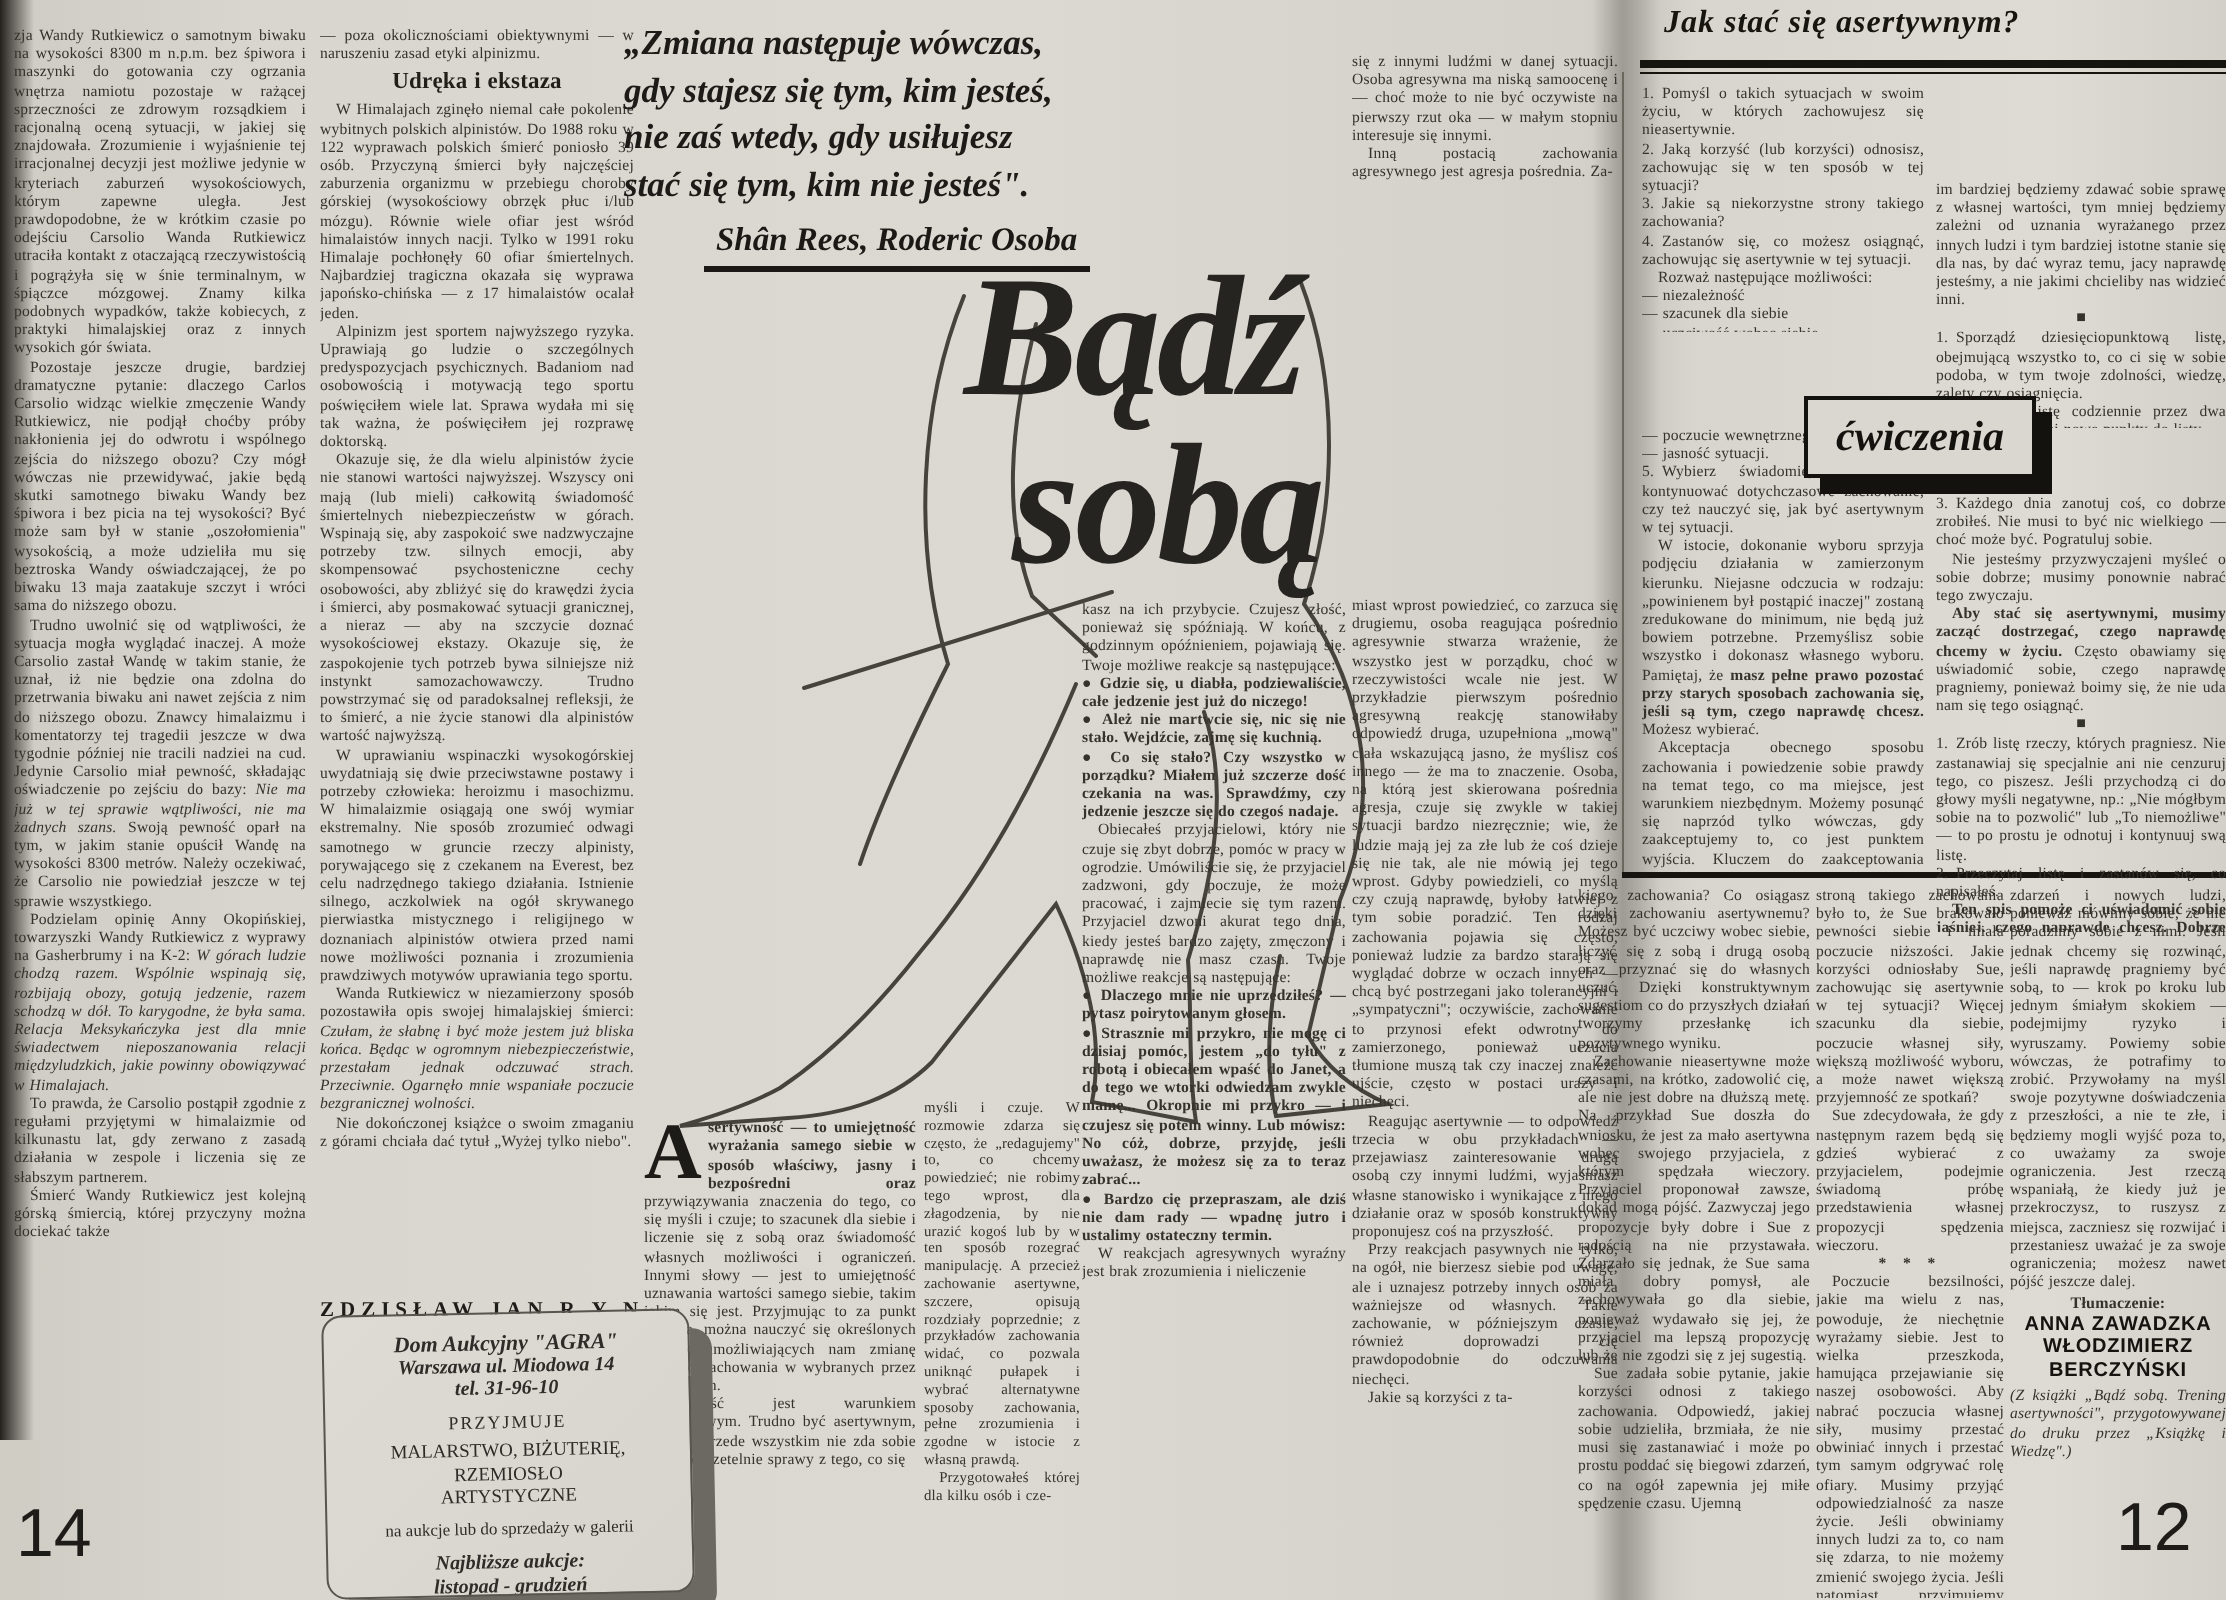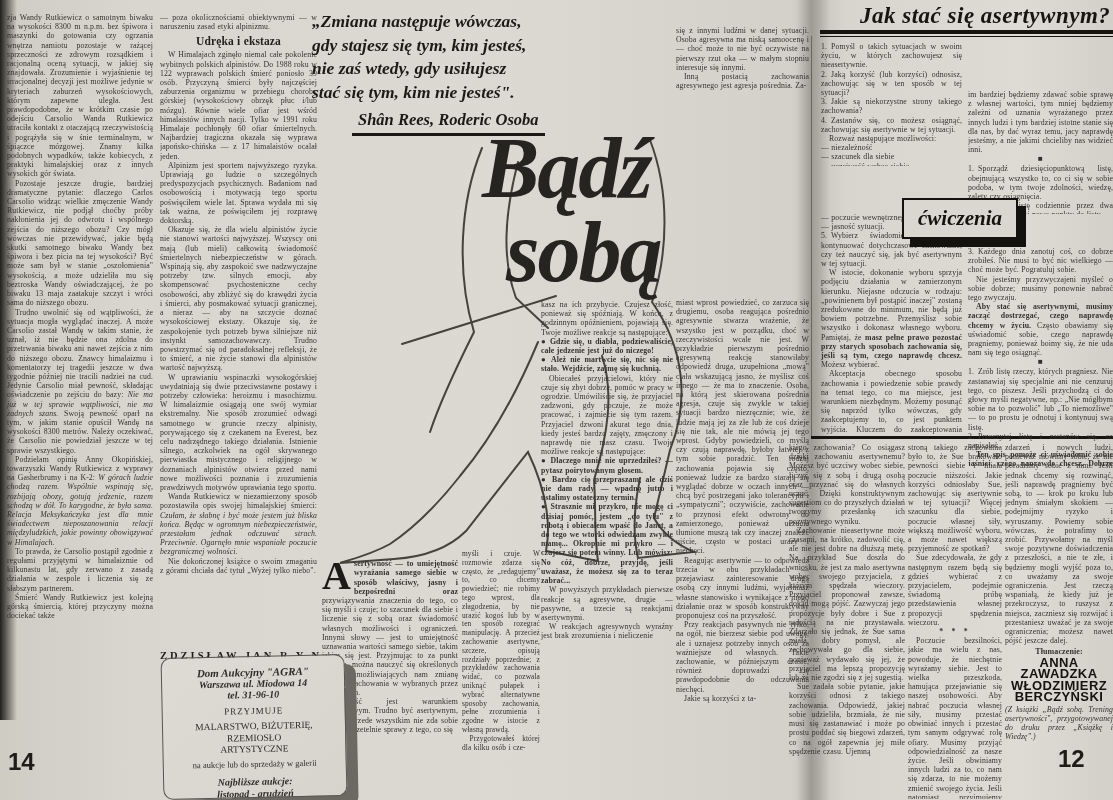--- a/index.html
+++ b/index.html
@@ -9,27 +9,27 @@
   .abs{position:absolute;}
   .col{white-space:pre-line;text-align:justify;font-size:7.8px;line-height:9.2px;overflow:hidden;
     letter-spacing:.1px;word-spacing:.4px;color:#34322d;}
   .b{font-weight:700;}
   .i{font-style:italic;}
   .h3{display:block;text-align:center;font-weight:700;font-size:11.5px;line-height:14px;margin:3px 0 2px;color:#221f1b;white-space:normal;}
   .byline{display:block;font-weight:700;font-size:10.5px;letter-spacing:3px;margin-top:5px;color:#1f1d19;}
   .sq{display:block;text-align:center;font-size:8px;line-height:10px;letter-spacing:0;}
   .stars{display:block;text-align:center;font-weight:700;letter-spacing:3px;}
   .tr-label{display:block;text-align:center;font-weight:700;font-size:8px;margin-top:2px;}
-  .tr-names{display:block;text-align:center;font-weight:700;font-family:"Liberation Sans",sans-serif;font-size:13px;line-height:11.5px;letter-spacing:.4px;color:#15130f;}
+  .tr-names{display:block;text-align:center;font-weight:700;font-family:"Liberation Sans",sans-serif;font-size:10px;line-height:11.5px;letter-spacing:.4px;color:#15130f;}
   .booknote{display:block;font-style:italic;margin-top:2px;}
   .quote{font-weight:700;font-style:italic;font-size:17.5px;line-height:23.5px;color:#1d1b17;white-space:pre-line;}
   .attrib{font-weight:700;font-style:italic;font-size:16.5px;color:#1b1915;border-bottom:3px solid #1b1915;padding:0 6px 3px;}
   .bigtitle{font-weight:700;font-style:italic;font-size:86px;line-height:80px;color:#262420;letter-spacing:-2px;}
-  .pagenum{font-family:"Liberation Sans",sans-serif;font-weight:700;font-size:24px;color:#1e1c18;}
-  .header-right{font-weight:700;font-style:italic;font-size:23px;color:#171510;letter-spacing:.5px;white-space:nowrap;margin-left:28px;}
+  .pagenum{font-family:"Liberation Sans",sans-serif;font-weight:400;font-size:34px;color:#1e1c18;}
+  .header-right{font-weight:700;font-style:italic;font-size:16px;color:#171510;letter-spacing:.5px;white-space:nowrap;}
   .rule{background:#16140f;}
   .dropcap{float:left;font-weight:700;font-size:40px;line-height:33px;padding-right:3px;color:#1d1b17;}
   .adbox{border:1.5px solid #57554f;border-radius:10px;background:linear-gradient(135deg,#dedbd4,#d7d4cd);
     box-shadow:11px 10px 0 #6b6962;transform:rotate(-1.2deg);padding:9px 8px;text-align:center;overflow:hidden;}
   .ad-l1{font-weight:700;font-style:italic;font-size:11px;}
   .ad-l2{font-weight:700;font-style:italic;font-size:10px;}
   .ad-small{font-size:9px;margin-top:6px;letter-spacing:1px;}
   .ad-caps{font-size:9.5px;margin-top:5px;line-height:11.5px;}
   .ad-gal{font-size:8.5px;margin-top:3px;}
   .ad-next{font-weight:700;font-style:italic;font-size:10px;margin-top:7px;line-height:12px;}
@@ -84,25 +84,25 @@
 
   <div class="abs col" style="left:322px;top:550px;width:136px;height:248px;">
     <span class="dropcap">A</span><span><span class="b">sertywność — to umiejętność wyrażania samego siebie w sposób właściwy, jasny i bezpośredni oraz</span><span> przywiązywania znaczenia do tego, co się myśli i czuje; to szacunek dla siebie i liczenie się z sobą oraz świadomość własnych możliwości i ograniczeń. Innymi słowy — jest to umiejętność uznawania wartości samego siebie, takim jakim się jest. Przyjmując to za punkt wyjścia, można nauczyć się określonych technik umożliwiających nam zmianę naszego zachowania w wybranych przez nas sferach.
 </span><span>  Szczerość jest warunkiem podstawowym. Trudno być asertywnym, jeśli się przede wszystkim nie zda sobie szczerze, rzetelnie sprawy z tego, co się</span></span>
   </div>
   <div class="abs col" style="left:462px;top:550px;width:78px;height:248px;font-size:7.4px;line-height:8.8px;"><span>myśli i czuje. W rozmowie zdarza się często, że „redagujemy" to, co chcemy powiedzieć; nie robimy tego wprost, dla złagodzenia, by nie urazić kogoś lub by w ten sposób rozegrać manipulację. A przecież zachowanie asertywne, szczere, opisują rozdziały poprzednie; z przykładów zachowania widać, co pozwala uniknąć pułapek i wybrać alternatywne sposoby zachowania, pełne zrozumienia i zgodne w istocie z własną prawdą.
 </span><span>  Przygotowałeś której dla kilku osób i cze-</span></div>
   <div class="abs col" style="left:541px;top:300px;width:132px;height:498px;"><span>kasz na ich przybycie. Czujesz złość, ponieważ się spóźniają. W końcu, z godzinnym opóźnieniem, pojawiają się. Twoje możliwe reakcje są następujące:
 </span><span class="b">● Gdzie się, u diabła, podziewaliście, całe jedzenie jest już do niczego!
 </span><span class="b">● Ależ nie martwcie się, nic się nie stało. Wejdźcie, zajmę się kuchnią.
+</span><span class="b">● Co się stało? Czy wszystko w porządku? Miałem już szczerze dość czekania na was. Sprawdźmy, czy jedzenie jeszcze się do czegoś nadaje.
 </span><span>  Obiecałeś przyjacielowi, który nie czuje się zbyt dobrze, pomóc w pracy w ogrodzie. Umówiliście się, że przyjaciel zadzwoni, gdy poczuje, że może pracować, i zajmiecie się tym razem. Przyjaciel dzwoni akurat tego dnia, kiedy jesteś bardzo zajęty, zmęczony i naprawdę nie masz czasu. Twoje możliwe reakcje są następujące:
 </span><span class="b">● Dlaczego mnie nie uprzedziłeś? — pytasz poirytowanym głosem.
+</span><span class="b">● Strasznie mi przykro, nie mogę ci dzisiaj pomóc, jestem „do tyłu" z robotą i obiecałem wpaść do Janet, a do tego we wtorki odwiedzam zwykle mamę... Okropnie mi przykro — i czujesz się potem winny. Lub mówisz: No cóż, dobrze, przyjdę, jeśli uważasz, że możesz się za to teraz zabrać...
 </span><span class="b">● Bardzo cię przepraszam, ale dziś nie dam rady — wpadnę jutro i ustalimy ostateczny termin.
-</span><span class="b">● Strasznie mi przykro, nie mogę ci dzisiaj pomóc, jestem „do tyłu" z robotą i obiecałem wpaść do Janet, a do tego we wtorki odwiedzam zwykle mamę... Okropnie mi przykro — i czujesz się potem winny. Lub mówisz: No cóż, dobrze, przyjdę, jeśli uważasz, że możesz się za to teraz zabrać...
-</span><span>  W powyższych przykładach pierwsze reakcje są agresywne, drugie — pasywne, a trzecie są reakcjami asertywnymi.
 </span><span>  W reakcjach agresywnych wyraźny jest brak zrozumienia i nieliczenie</span></div>
   <div class="abs col" style="left:676px;top:26px;width:133px;height:95px;"><span>się z innymi ludźmi w danej sytuacji. Osoba agresywna ma niską samoocenę i — choć może to nie być oczywiste na pierwszy rzut oka — w małym stopniu interesuje się innymi.
 </span><span>  Inną postacią zachowania agresywnego jest agresja pośrednia. Za-</span></div>
   <div class="abs col" style="left:676px;top:298px;width:133px;height:500px;"><span>miast wprost powiedzieć, co zarzuca się drugiemu, osoba reagująca pośrednio agresywnie stwarza wrażenie, że wszystko jest w porządku, choć w rzeczywistości wcale nie jest. W przykładzie pierwszym pośrednio agresywną reakcję stanowiłaby odpowiedź druga, uzupełniona „mową" ciała wskazującą jasno, że myślisz coś innego — że ma to znaczenie. Osoba, na którą jest skierowana pośrednia agresja, czuje się zwykle w takiej sytuacji bardzo niezręcznie; wie, że ludzie mają jej za złe lub że coś dzieje się nie tak, ale nie mówią jej tego wprost. Gdyby powiedzieli, co myślą czy czują naprawdę, byłoby łatwiej z tym sobie poradzić. Ten rodzaj zachowania pojawia się często, ponieważ ludzie za bardzo starają się wyglądać dobrze w oczach innych — chcą być postrzegani jako tolerancyjni i „sympatyczni"; oczywiście, zachowanie to przynosi efekt odwrotny do zamierzonego, ponieważ uczucia tłumione muszą tak czy inaczej znaleźć ujście, często w postaci urazy i niechęci.
 </span><span>  Reagując asertywnie — to odpowiedź trzecia w obu przykładach — przejawiasz zainteresowanie drugą osobą czy innymi ludźmi, wyjaśniasz własne stanowisko i wynikające z niego działanie oraz w sposób konstruktywny proponujesz coś na przyszłość.
 </span><span>  Przy reakcjach pasywnych nie tylko, na ogół, nie bierzesz siebie pod uwagę, ale i uznajesz potrzeby innych osób za ważniejsze od własnych. Takie zachowanie, w późniejszym czasie, również doprowadzi cię prawdopodobnie do odczuwania niechęci.
 </span><span>  Jakie są korzyści z ta-</span></div>
 
   <div class="abs shadowblock" style="left:232px;top:688px;width:114px;height:112px;"></div>
   <div class="abs adbox" style="left:162px;top:656px;width:166px;height:122px;z-index:2;">

